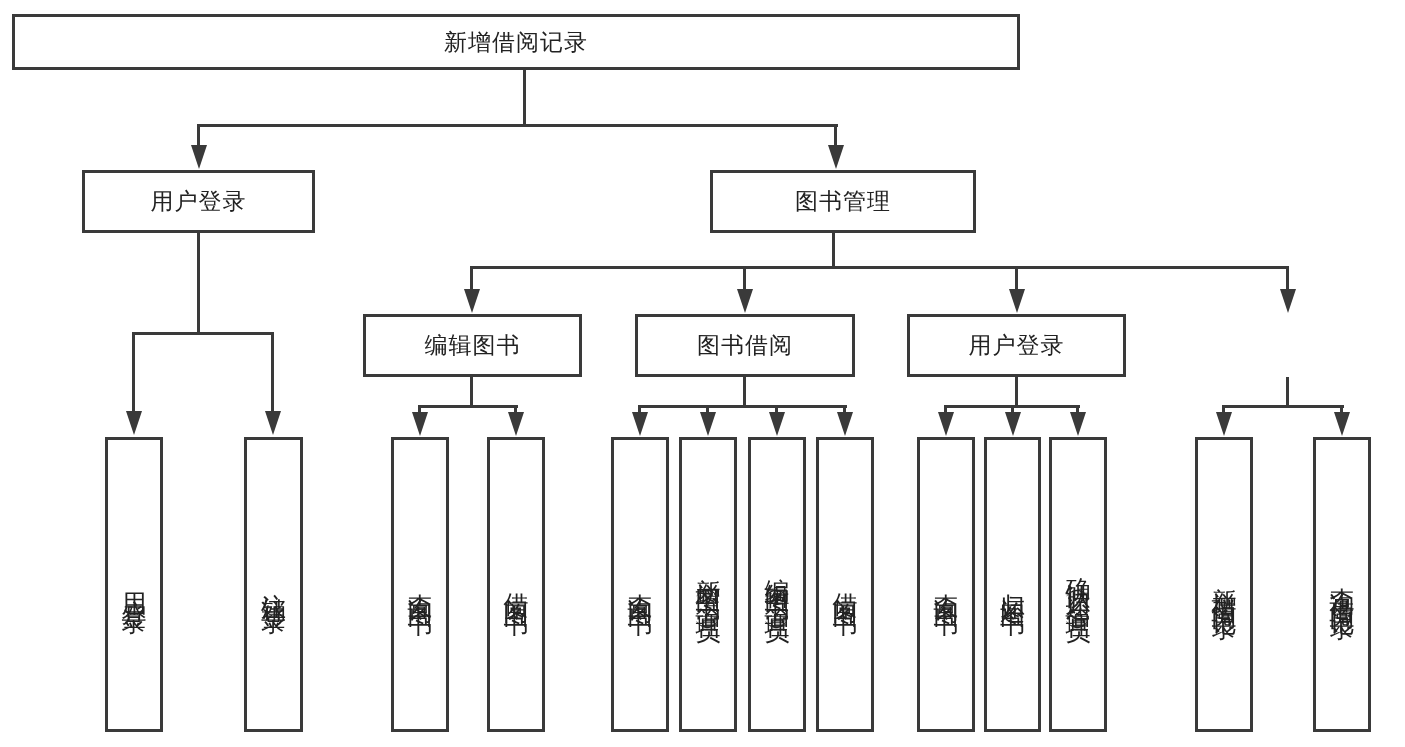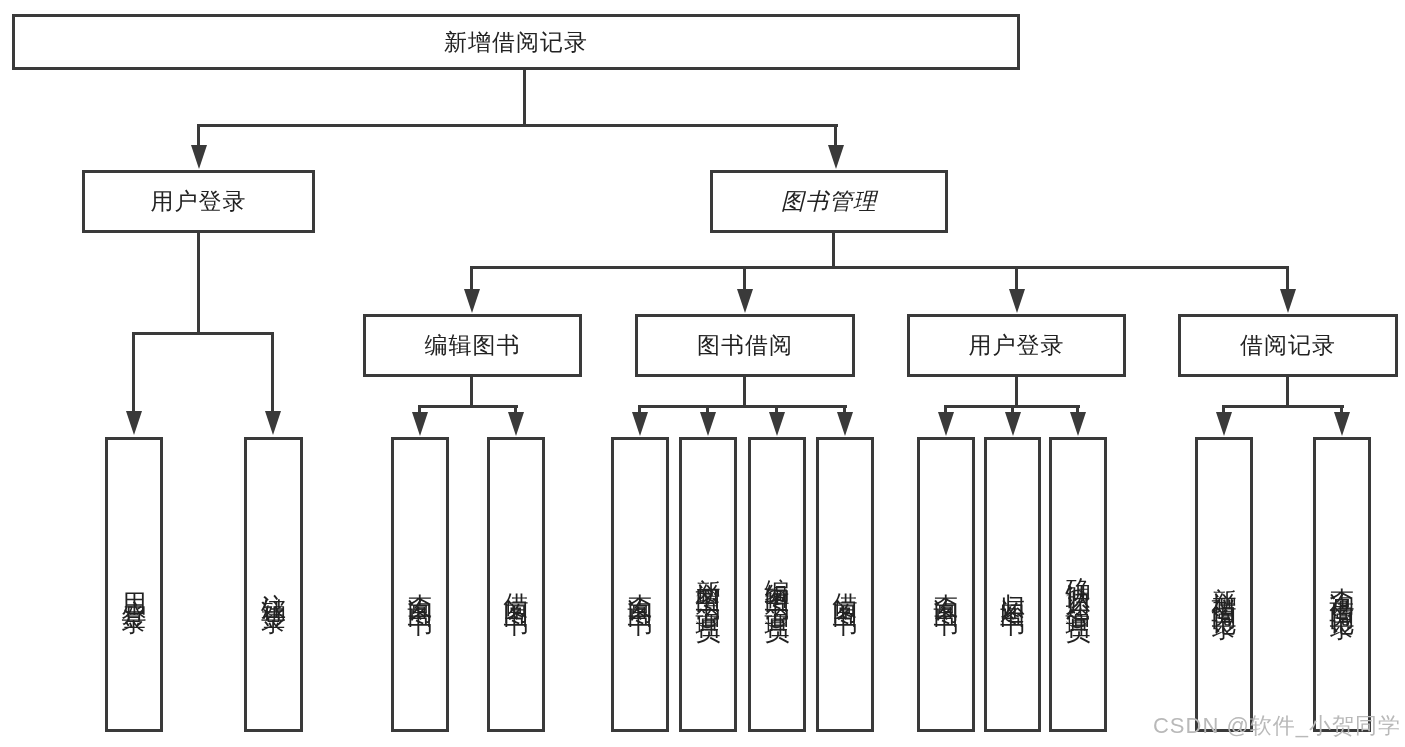--- a/index.html
+++ b/index.html
@@ -60,21 +60,21 @@
   <div>
     <div class="seg" style="left:523px;top:70px;width:3px;height:56px;"></div>
     <div class="seg" style="left:197px;top:124px;width:641px;height:3px;"></div>
     <div class="seg" style="left:197px;top:126px;width:3px;height:22px;"></div>
     <div class="arrow" style="left:191px;top:145px;"></div>
     <div class="seg" style="left:834px;top:126px;width:3px;height:22px;"></div>
     <div class="arrow" style="left:828px;top:145px;"></div>
   </div>
 
   <div class="box hlabel" style="left:82px;top:170px;width:233px;height:63px;">用户登录</div>
-  <div class="box hlabel" style="left:710px;top:170px;width:238px;height:63px;font-style:italic;">图书管理</div>
+  <div class="box hlabel" style="left:710px;top:170px;width:266px;height:63px;">图书管理</div>
 
   <div>
     <div class="seg" style="left:197px;top:233px;width:3px;height:101px;"></div>
     <div class="seg" style="left:132px;top:332px;width:142px;height:3px;"></div>
     <div class="seg" style="left:132px;top:334px;width:3px;height:78px;"></div>
     <div class="arrow" style="left:126px;top:411px;"></div>
     <div class="seg" style="left:271px;top:334px;width:3px;height:78px;"></div>
     <div class="arrow" style="left:265px;top:411px;"></div>
   </div>
 
@@ -87,21 +87,20 @@
     <div class="arrow" style="left:737px;top:289px;"></div>
     <div class="seg" style="left:1015px;top:268px;width:3px;height:24px;"></div>
     <div class="arrow" style="left:1009px;top:289px;"></div>
     <div class="seg" style="left:1286px;top:268px;width:3px;height:24px;"></div>
     <div class="arrow" style="left:1280px;top:289px;"></div>
   </div>
 
   <div class="box hlabel" style="left:363px;top:314px;width:219px;height:63px;">编辑图书</div>
   <div class="box hlabel" style="left:635px;top:314px;width:220px;height:63px;">图书借阅</div>
   <div class="box hlabel" style="left:907px;top:314px;width:219px;height:63px;">用户登录</div>
-  <div class="box hlabel" style="left:1178px;top:314px;width:220px;height:63px;">借阅记录</div>
 
   <div>
     <div class="seg" style="left:470px;top:377px;width:3px;height:30px;"></div>
     <div class="seg" style="left:418px;top:405px;width:100px;height:3px;"></div>
     <div class="seg" style="left:418px;top:407px;width:3px;height:8px;"></div>
     <div class="arrow" style="left:412px;top:412px;"></div>
     <div class="seg" style="left:514px;top:407px;width:3px;height:8px;"></div>
     <div class="arrow" style="left:508px;top:412px;"></div>
   </div>
 
@@ -149,15 +148,14 @@
   <div class="box leaf" style="left:748px;top:437px;width:58px;height:295px;">编辑图书（管理员）</div>
   <div class="box leaf" style="left:816px;top:437px;width:58px;height:295px;">借阅图书</div>
 
   <div class="box leaf" style="left:917px;top:437px;width:58px;height:295px;">查询图书</div>
   <div class="box leaf" style="left:984px;top:437px;width:57px;height:295px;">归还图书</div>
   <div class="box leaf" style="left:1049px;top:437px;width:58px;height:295px;">确认归还（管理员）</div>
 
   <div class="box leaf" style="left:1195px;top:437px;width:58px;height:295px;">新增借阅记录</div>
   <div class="box leaf" style="left:1313px;top:437px;width:58px;height:295px;">查询借阅记录</div>
 
-  <div class="watermark">CSDN @软件_小贺同学</div>
 
 </div>
 
 </body></html>

